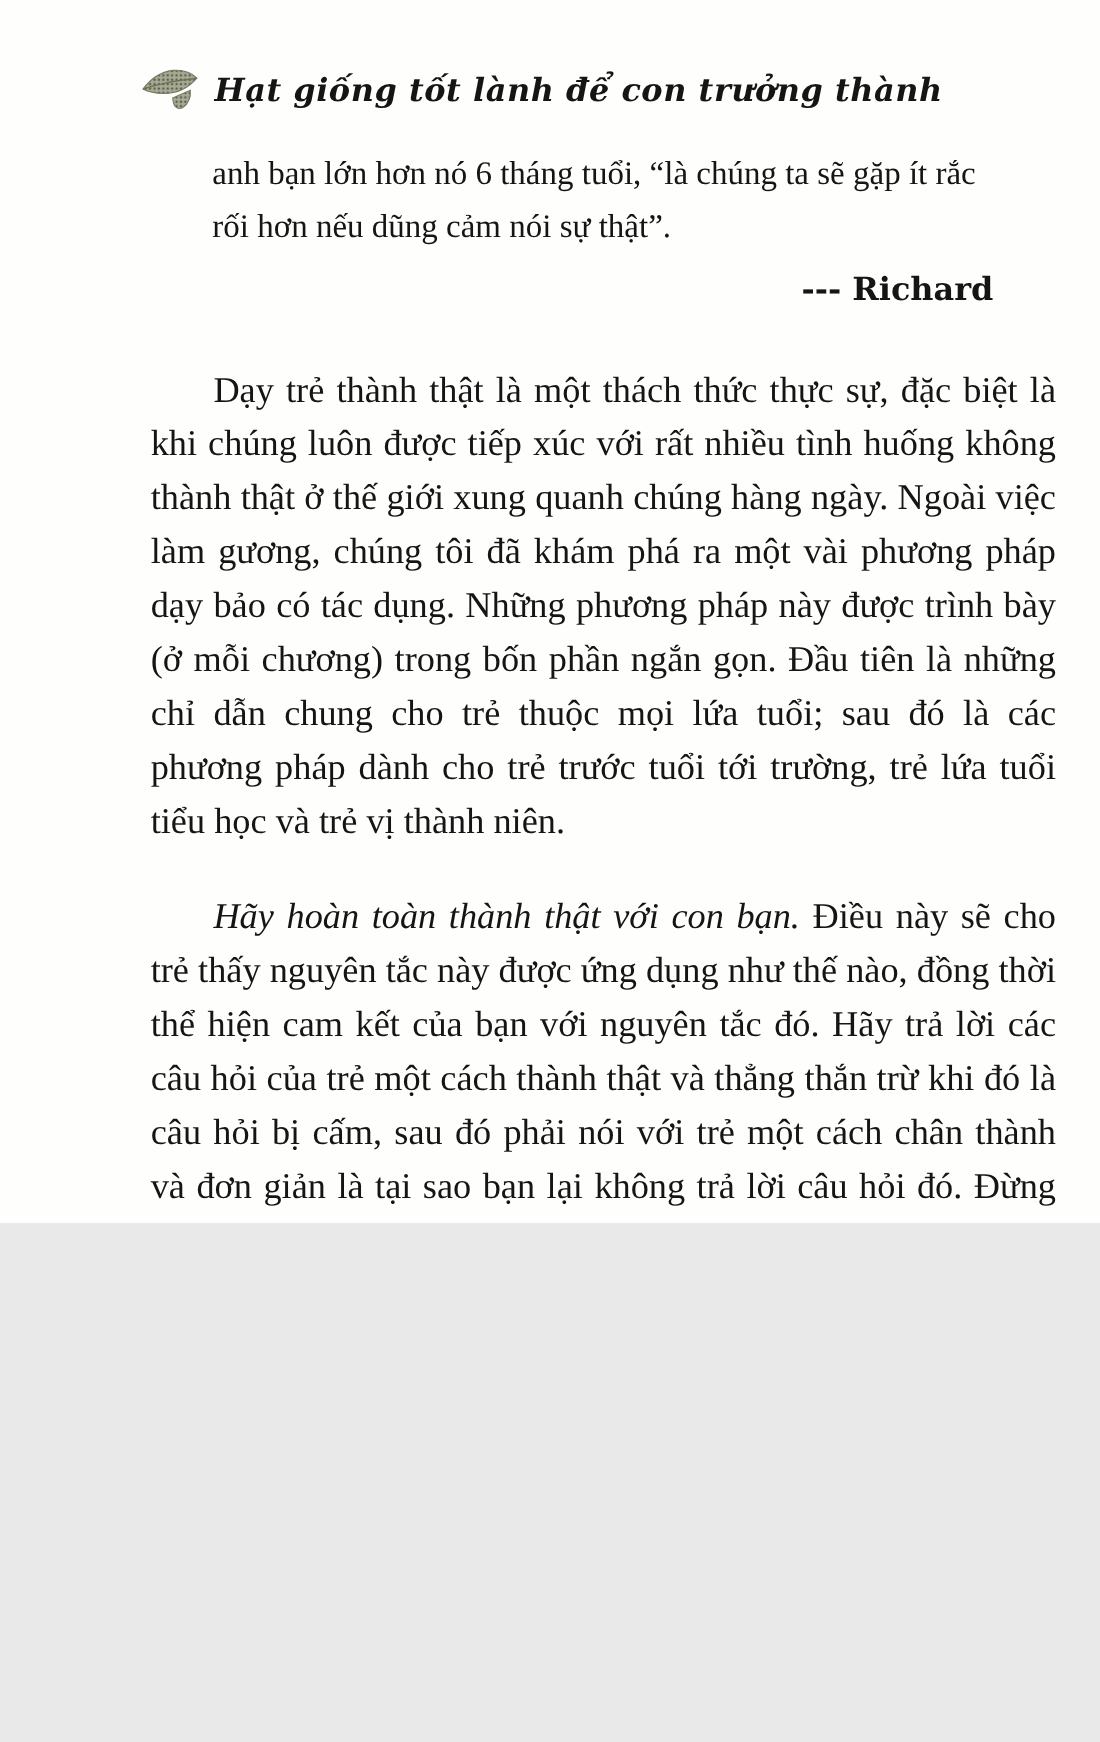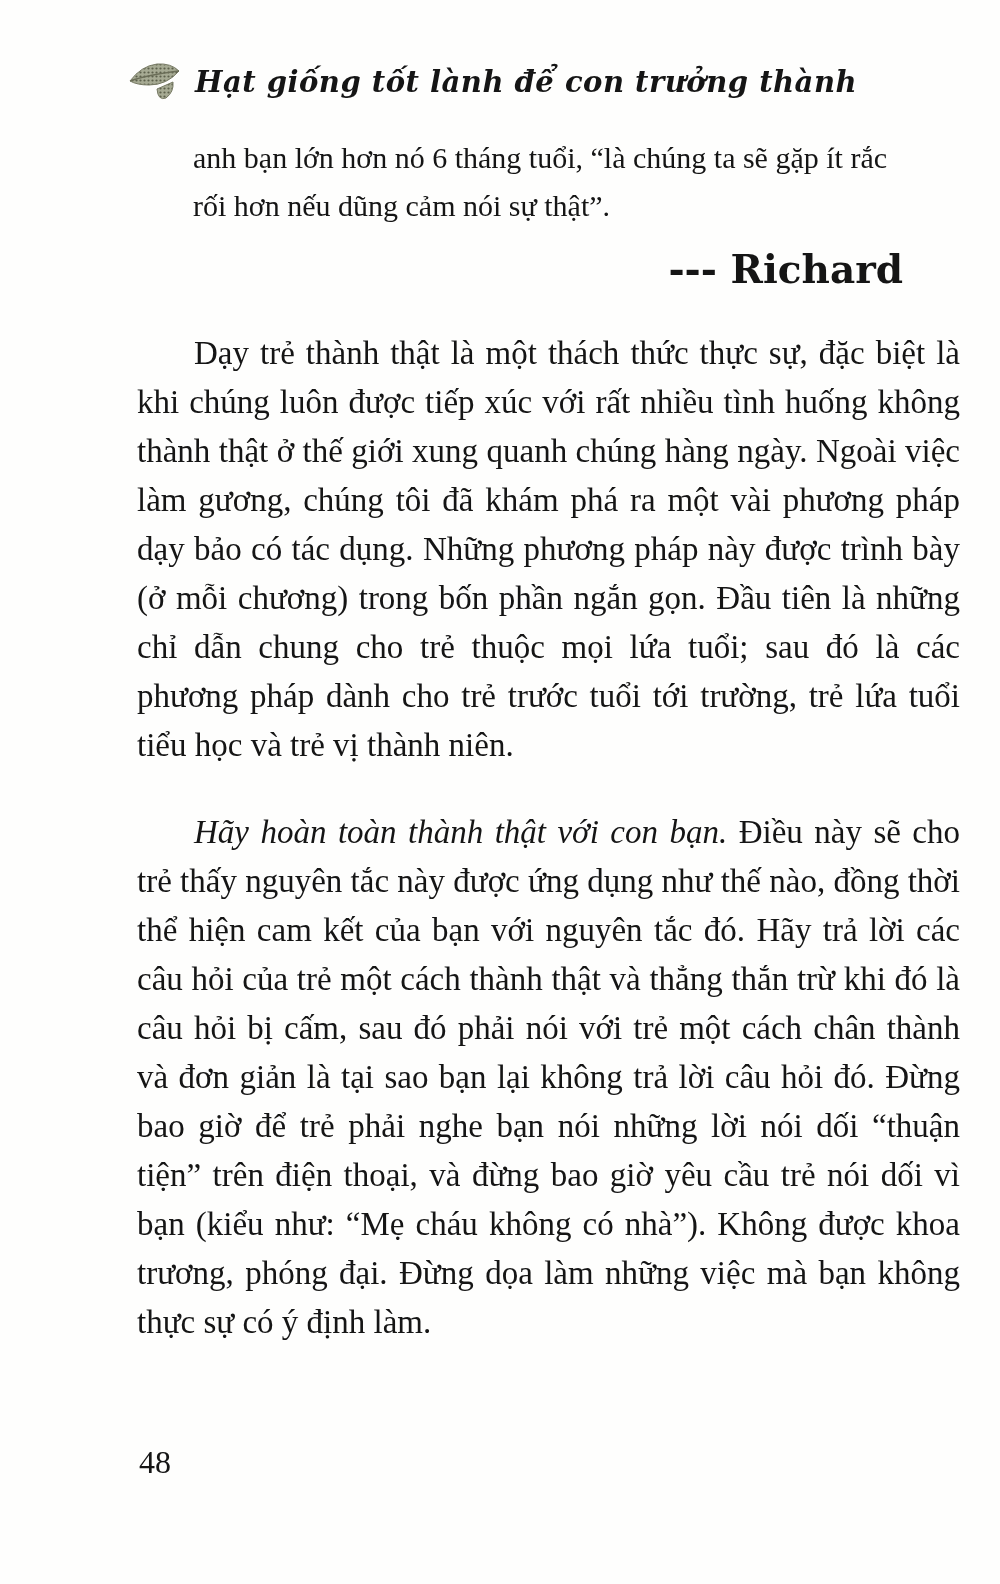--- a/index.html
+++ b/index.html
@@ -1,19 +1,19 @@
 <!DOCTYPE html>
 <html lang="vi"><head>
 <meta charset="utf-8">
 <style>
   html, body { margin: 0; padding: 0; background: #e9e9e9; }
   .page {
     position: relative;
     width: 1000px;
-    height: 1584px;
+    height: 1112px;
     margin: 0 auto;
     background: #fefefd;
     box-sizing: border-box;
     padding: 58px 40px 0 137px;
     color: #151515;
     font-family: "Liberation Serif", serif;
     overflow: hidden;
   }
   .running-header {
     display: flex;
@@ -36,30 +36,30 @@
     font-family: "Liberation Serif", serif;
     font-size: 30px;
     line-height: 48px;
     text-align: left;
   }
   .attribution {
     margin: 16px 57px 16px 0;
     text-align: right;
     font-family: "DejaVu Serif", serif;
     font-weight: 700;
-    font-size: 39px;
+    font-size: 29px;
   }
   .body-para {
     margin: 0;
     font-size: 33px;
     line-height: 49px;
     text-align: justify;
     text-justify: inter-word;
   }
-  .para-1 { margin-top: 37px; text-indent: 57px; }
+  .para-1 { margin-top: 51px; text-indent: 57px; }
   .para-2 { margin-top: 38px; text-indent: 57px; }
   .para-2 .lead-italic { font-style: italic; }
   .section-heading {
     margin: 78px 0 0 0;
     text-align: center;
     font-family: "Liberation Sans", sans-serif;
     font-weight: 700;
     font-size: 38px;
     letter-spacing: 0.5px;
   }

